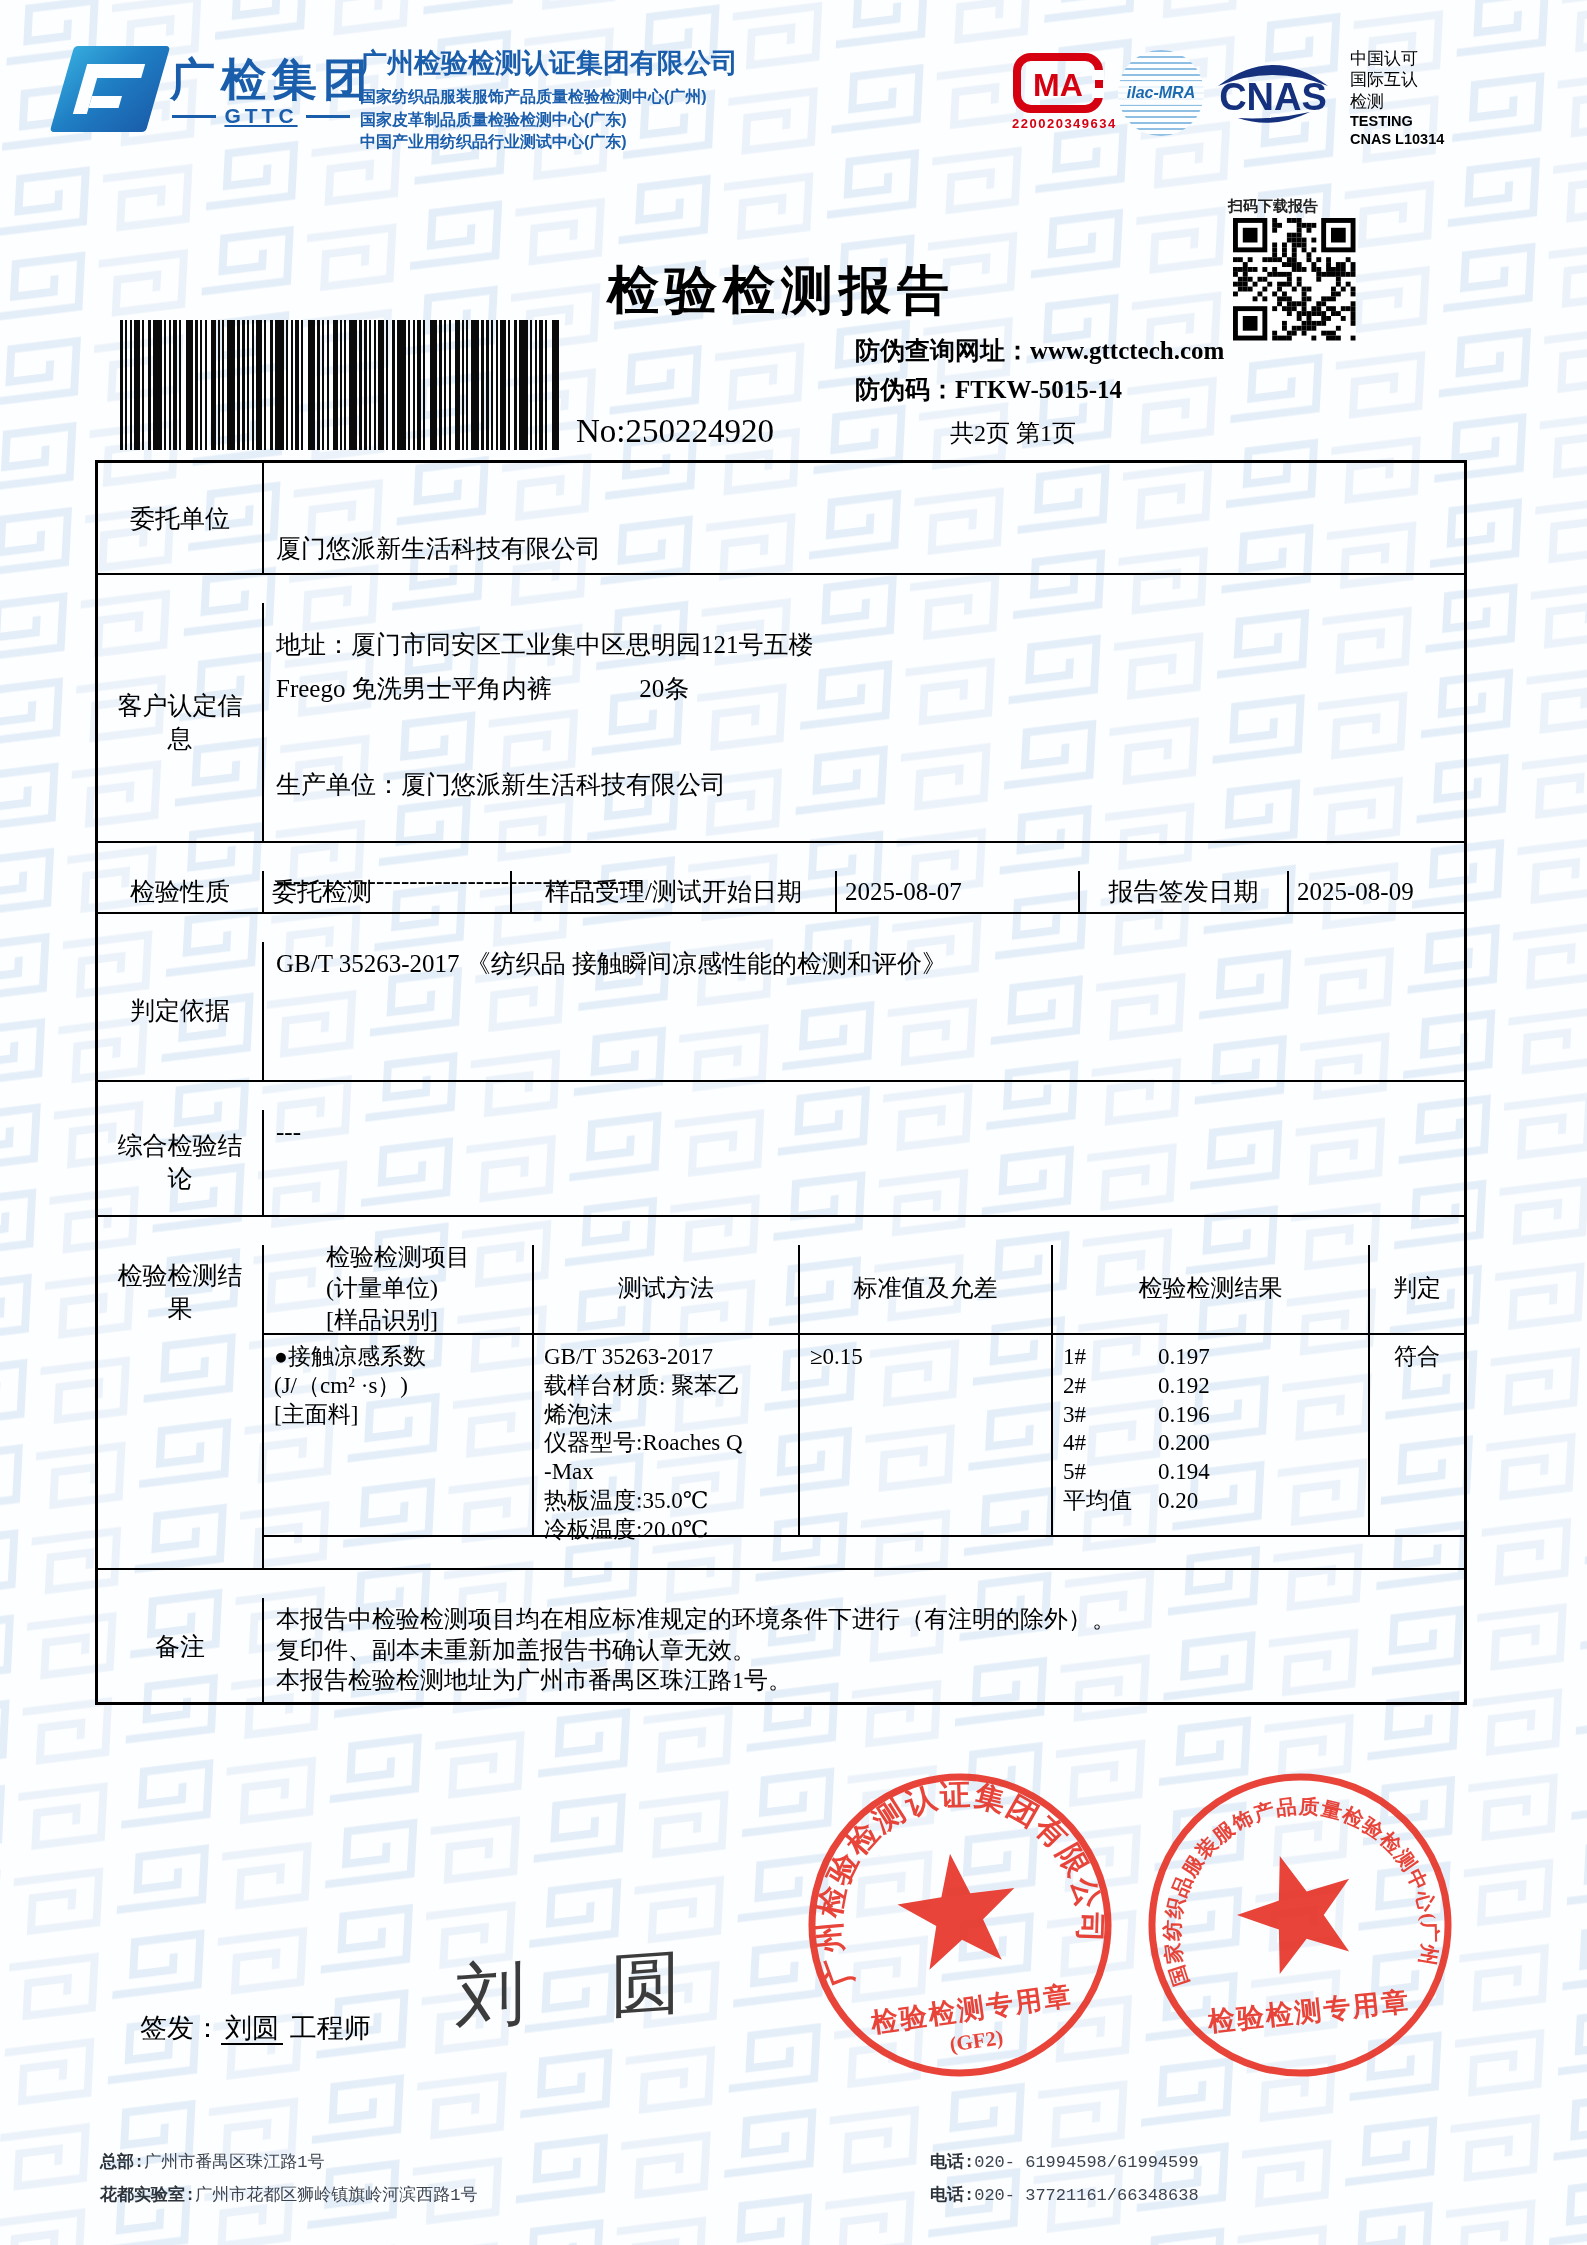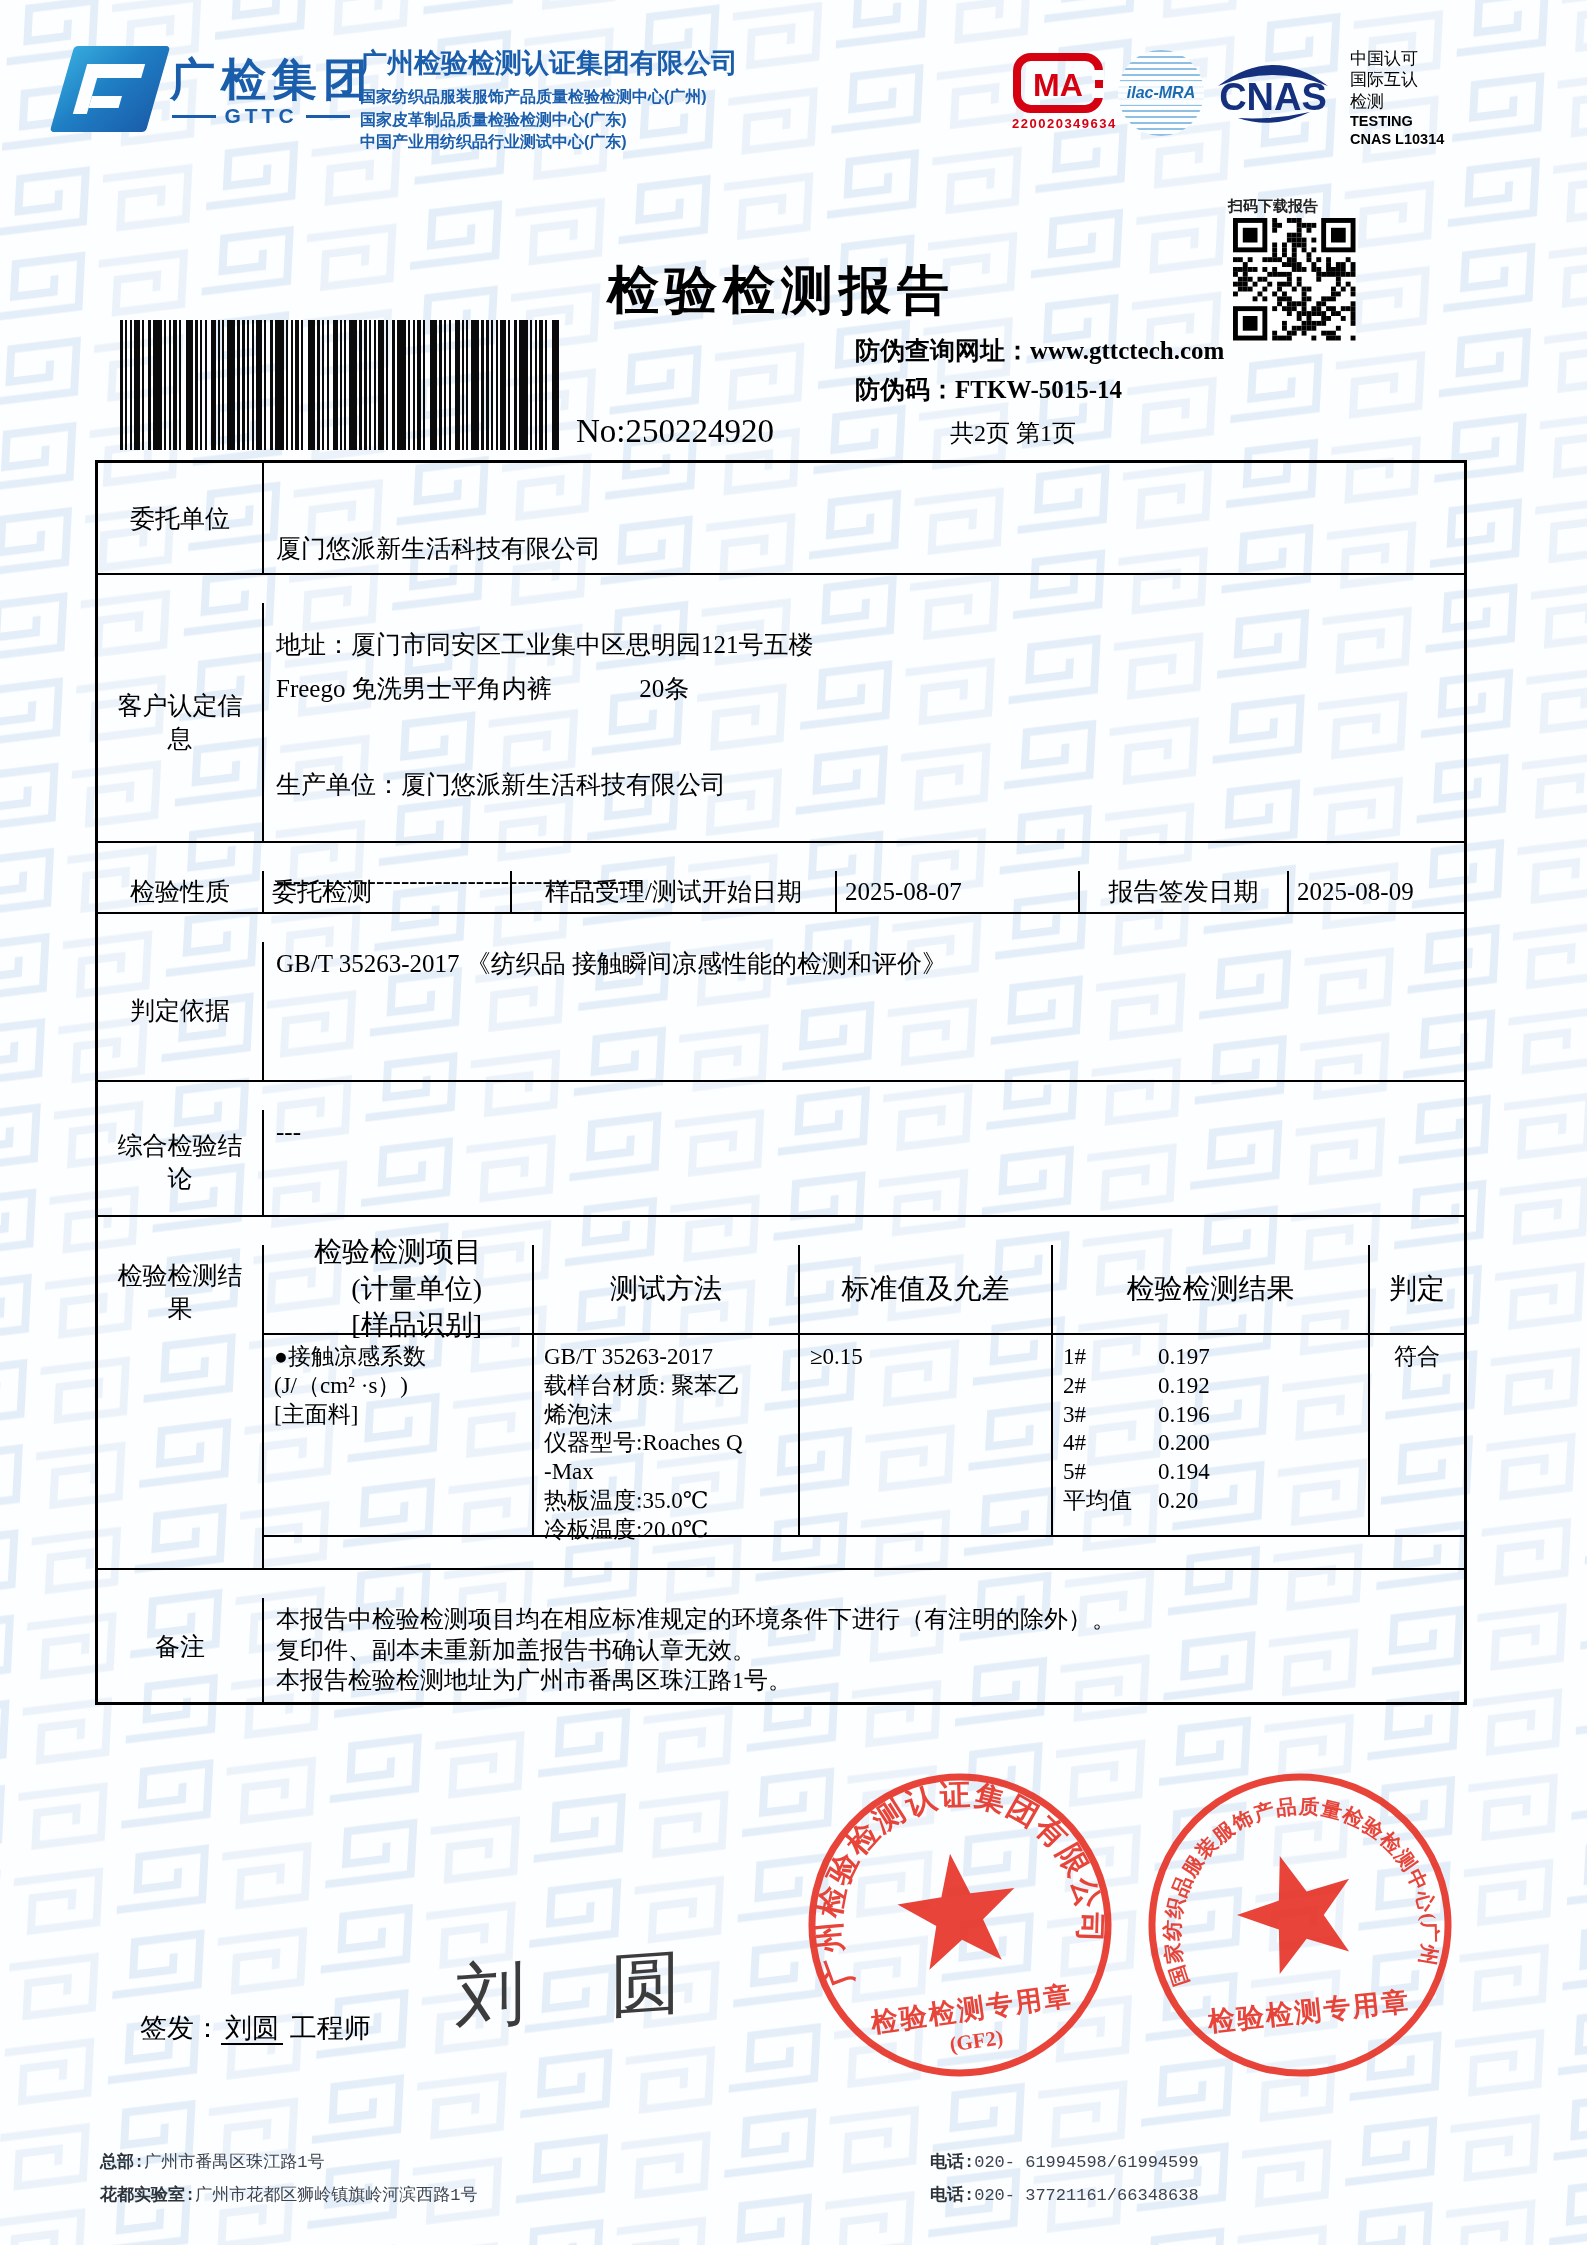--- a/index.html
+++ b/index.html
@@ -13,21 +13,21 @@
   .logo-mark{left:62px;top:46px;width:96px;height:86px;transform:skewX(-16deg);
     background:linear-gradient(130deg,var(--accent_teal) 0%,#1f7fc4 45%,var(--brand_blue) 100%);
     border-radius:4px;}
   .logo-mark .cut1{position:absolute;left:18px;top:18px;width:58px;height:14px;background:#fdfeff;}
   .logo-mark .cut2{position:absolute;left:18px;top:32px;width:14px;height:36px;background:#fdfeff;}
   .logo-mark .cut3{position:absolute;left:32px;top:50px;width:30px;height:12px;background:#fdfeff;}
   .logo-cn{left:170px;top:50px;font-family:"Liberation Sans","DejaVu Sans",sans-serif;
     font-size:45px;font-weight:800;letter-spacing:6px;color:var(--brand_blue);}
   .logo-sub{left:172px;top:104px;width:178px;display:flex;align-items:center;gap:8px;
     color:var(--brand_blue);font-family:"Liberation Sans","DejaVu Sans",sans-serif;
-    font-size:21px;font-weight:700;letter-spacing:4px;}
+    font-size:21px;font-weight:700;letter-spacing:4px;text-decoration:underline;}
   .logo-sub .dash{flex:1;height:3px;background:var(--brand_blue);}
   .company{left:360px;top:45px;color:var(--brand_blue);font-family:"Liberation Sans","DejaVu Sans",sans-serif;}
   .company .gname{font-size:27px;font-weight:800;margin-bottom:5px;}
   .company .centers div{font-size:16px;font-weight:600;line-height:1.42;}
 
   .cma{left:1012px;top:52px;width:92px;text-align:center;}
   .cma svg{display:block;margin:0 auto;}
   .cma .num{margin-top:2px;color:var(--cma_red);font-size:13px;font-weight:700;letter-spacing:1.5px;
     font-family:"Liberation Sans","DejaVu Sans",sans-serif;}
   .ilac{left:1118px;top:50px;width:86px;height:86px;border-radius:50%;
@@ -57,21 +57,21 @@
   .lbl{width:166px;box-sizing:border-box;border-right:2px solid #000;display:flex;
     align-items:center;justify-content:center;text-align:center;padding:4px 14px;}
   .lbl.top{align-items:flex-start;padding-top:14px;}
   .cnt{flex:1;padding:6px 12px;box-sizing:border-box;white-space:pre-wrap;line-height:1.28;}
   .ccell{box-sizing:border-box;border-right:2px solid #000;display:flex;align-items:center;padding:2px 8px;}
   .ccell.center{justify-content:center;}
   .ccell.last{border-right:none;flex:1;}
   .resarea{flex:1;display:flex;flex-direction:column;}
   .rhead,.rdata{display:flex;border-bottom:2px solid #000;box-sizing:border-box;}
   .hcell{box-sizing:border-box;border-right:2px solid #000;display:flex;align-items:center;
-    justify-content:center;text-align:right;white-space:pre-line;font-size:28px;line-height:1.3;}
+    justify-content:center;text-align:left;white-space:pre-line;font-size:24px;line-height:1.3;}
   .dcell{box-sizing:border-box;border-right:2px solid #000;padding:8px 10px;font-size:23px;
     line-height:1.25;white-space:pre-line;}
   .hcell.nb,.dcell.nb{border-right:none;}
   .rblank{flex:1;}
   .mrow{display:flex;}
   .mid{width:95px;display:inline-block;}
   .ml{white-space:pre-line;}
 
   
   .stamp{width:320px;height:320px;opacity:.9;z-index:2;}

